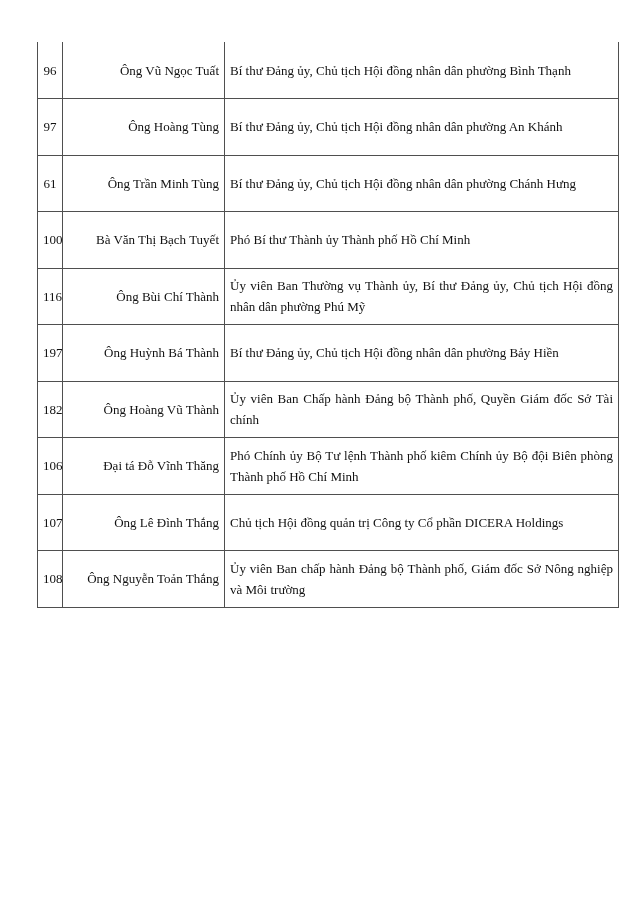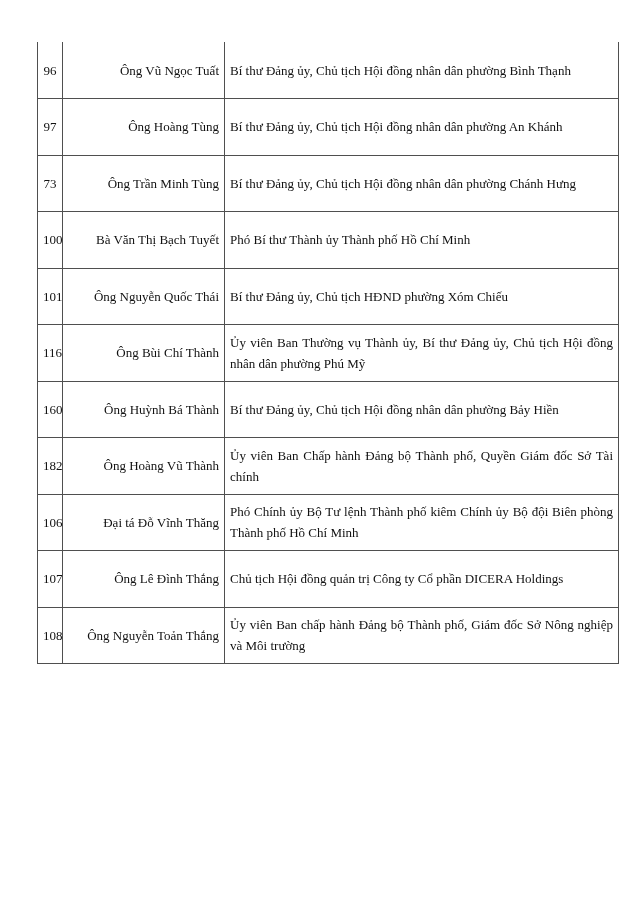--- a/index.html
+++ b/index.html
@@ -65,41 +65,36 @@
           <td class="cell-number">96</td>
           <td class="cell-name">Ông Vũ Ngọc Tuất</td>
           <td class="cell-position">Bí thư Đảng ủy, Chủ tịch Hội đồng nhân dân phường Bình Thạnh</td>
         </tr>
         <tr>
           <td class="cell-number">97</td>
           <td class="cell-name">Ông Hoàng Tùng</td>
           <td class="cell-position">Bí thư Đảng ủy, Chủ tịch Hội đồng nhân dân phường An Khánh</td>
         </tr>
         <tr>
-          <td class="cell-number">73</td>
+          <td class="cell-number">61</td>
           <td class="cell-name">Ông Trần Minh Tùng</td>
           <td class="cell-position">Bí thư Đảng ủy, Chủ tịch Hội đồng nhân dân phường Chánh Hưng</td>
         </tr>
         <tr>
           <td class="cell-number">100</td>
           <td class="cell-name">Bà Văn Thị Bạch Tuyết</td>
           <td class="cell-position">Phó Bí thư Thành ủy Thành phố Hồ Chí Minh</td>
         </tr>
         <tr>
-          <td class="cell-number">101</td>
-          <td class="cell-name">Ông Nguyễn Quốc Thái</td>
-          <td class="cell-position">Bí thư Đảng ủy, Chủ tịch HĐND phường Xóm Chiếu</td>
-        </tr>
-        <tr>
           <td class="cell-number">116</td>
           <td class="cell-name">Ông Bùi Chí Thành</td>
           <td class="cell-position">Ủy viên Ban Thường vụ Thành ủy, Bí thư Đảng ủy, Chủ tịch Hội đồng nhân dân phường Phú Mỹ</td>
         </tr>
         <tr>
-          <td class="cell-number">160</td>
+          <td class="cell-number">197</td>
           <td class="cell-name">Ông Huỳnh Bá Thành</td>
           <td class="cell-position">Bí thư Đảng ủy, Chủ tịch Hội đồng nhân dân phường Bảy Hiền</td>
         </tr>
         <tr>
           <td class="cell-number">182</td>
           <td class="cell-name">Ông Hoàng Vũ Thành</td>
           <td class="cell-position">Ủy viên Ban Chấp hành Đảng bộ Thành phố, Quyền Giám đốc Sở Tài chính</td>
         </tr>
         <tr>
           <td class="cell-number">106</td>

